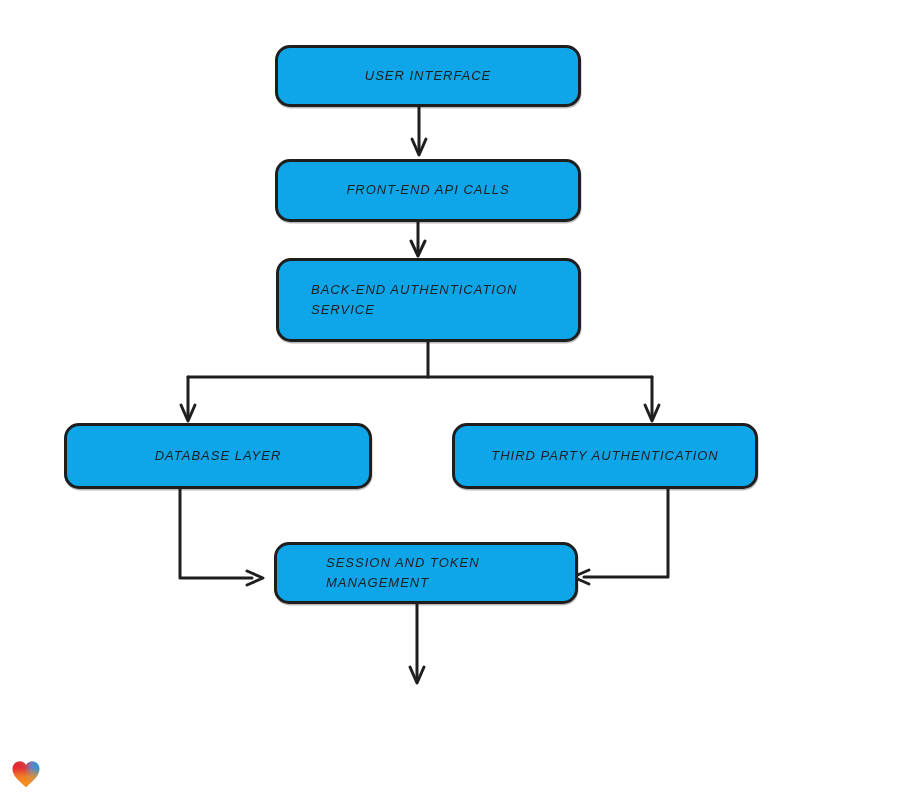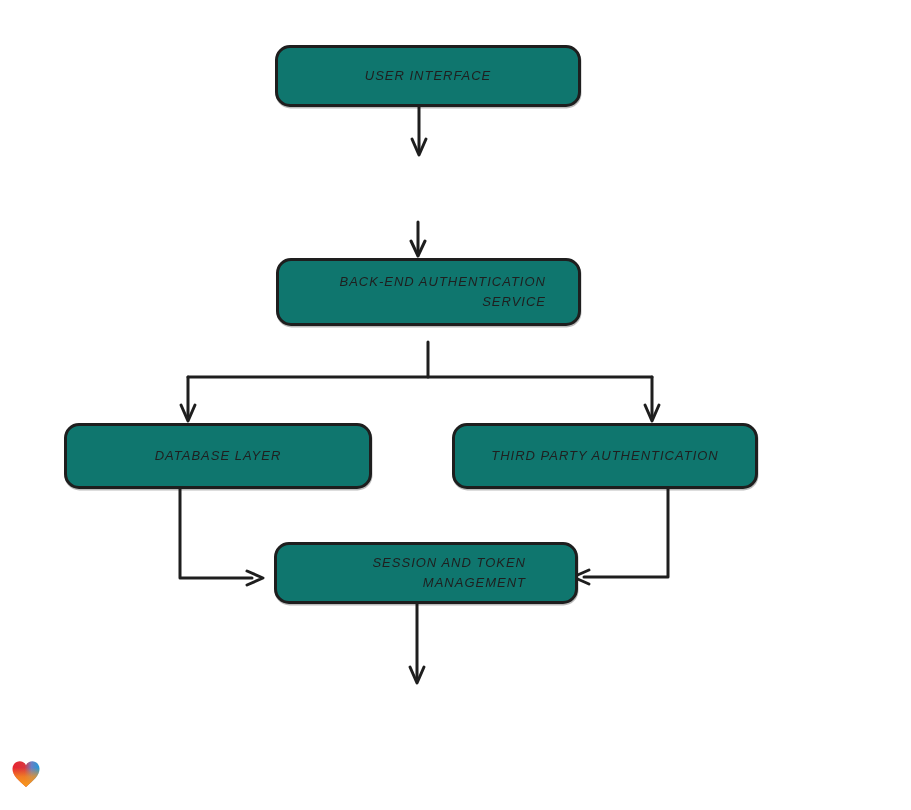--- a/index.html
+++ b/index.html
@@ -9,43 +9,43 @@
     overflow: hidden;
     font-family: "Liberation Sans", sans-serif;
   }
   .canvas {
     position: relative;
     width: 911px; height: 810px;
     background: #ffffff;
   }
   .node {
     position: absolute;
-    background: #0f766e;
+    background: #0ea5e9;
     border: 3.5px solid #1e1e1e;
     border-radius: 15px;
     display: flex;
     align-items: center;
     justify-content: center;
-    text-align: right;
+    text-align: left;
     box-shadow: 0.5px 1.5px 0 rgba(30,30,30,0.30);
     z-index: 2;
   }
   .node .label {
     font-style: italic;
     font-size: 13px;
     letter-spacing: 1px;
     line-height: 1.55;
     color: #1f1f1f;
     font-weight: normal;
   }
   .w230 { max-width: 235px; }
   .w200 { max-width: 200px; }
   #n-user-interface          { left: 275px; top: 45px;  width: 306px; height: 62px; }
   #n-front-end-api-calls     { left: 275px; top: 159px; width: 306px; height: 63px; }
-  #n-back-end-auth-service   { left: 276px; top: 258px; width: 305px; height: 68px; }
+  #n-back-end-auth-service   { left: 276px; top: 258px; width: 305px; height: 84px; }
   #n-database-layer          { left: 64px;  top: 423px; width: 308px; height: 66px; }
   #n-third-party-auth        { left: 452px; top: 423px; width: 306px; height: 66px; }
   #n-session-token-mgmt      { left: 274px; top: 542px; width: 304px; height: 62px; }
   #n-security-measures       { left: 268px; top: 687px; width: 306px; height: 59px; }
   svg.connectors {
     position: absolute;
     left: 0; top: 0;
     width: 911px; height: 810px;
     z-index: 1;
   }
@@ -96,20 +96,23 @@
     <g>
       <path d="M417,604 V678"></path>
       <polyline points="410,667 417,683 424,667"></polyline>
     </g>
   </svg>
 
   <div class="node" id="n-user-interface">
     <span class="label">USER INTERFACE</span>
   </div>
 
+  <div class="node" id="n-front-end-api-calls">
+    <span class="label">FRONT-END API CALLS</span>
+  </div>
 
   <div class="node" id="n-back-end-auth-service">
     <span class="label w230">BACK-END AUTHENTICATION SERVICE</span>
   </div>
 
   <div class="node" id="n-database-layer">
     <span class="label">DATABASE LAYER</span>
   </div>
 
   <div class="node" id="n-third-party-auth">

